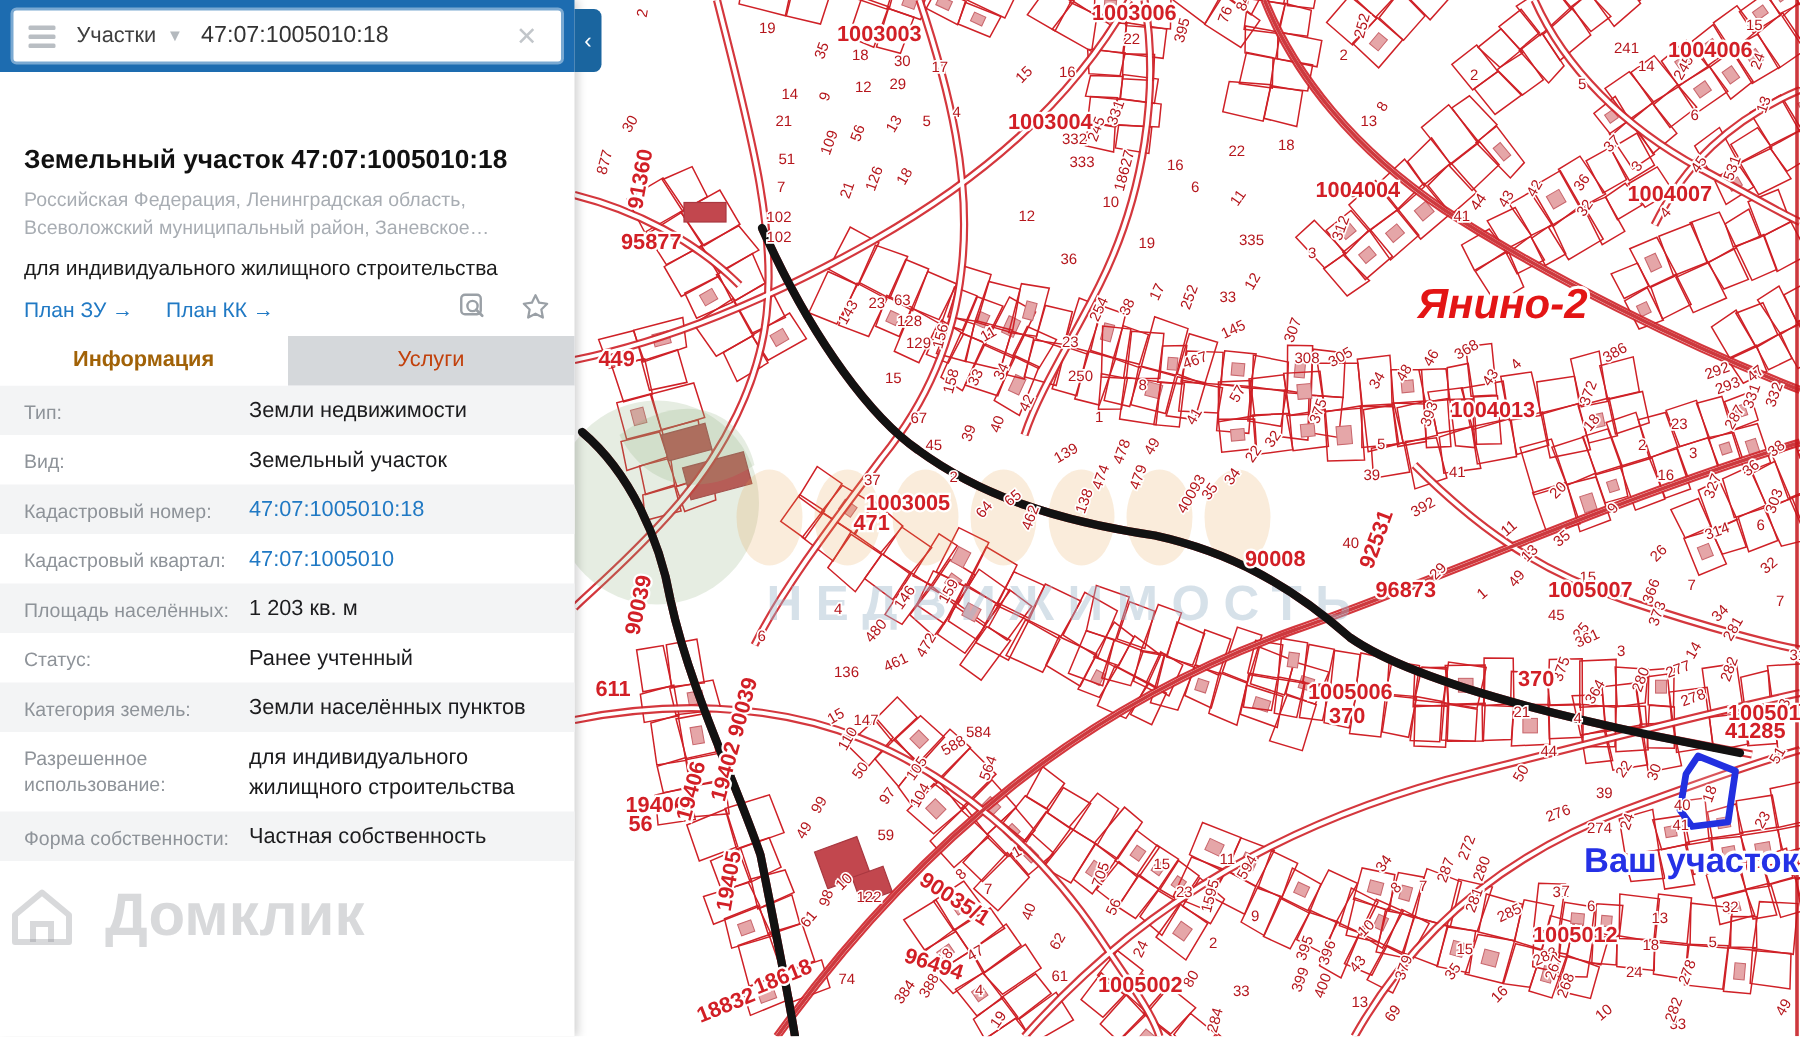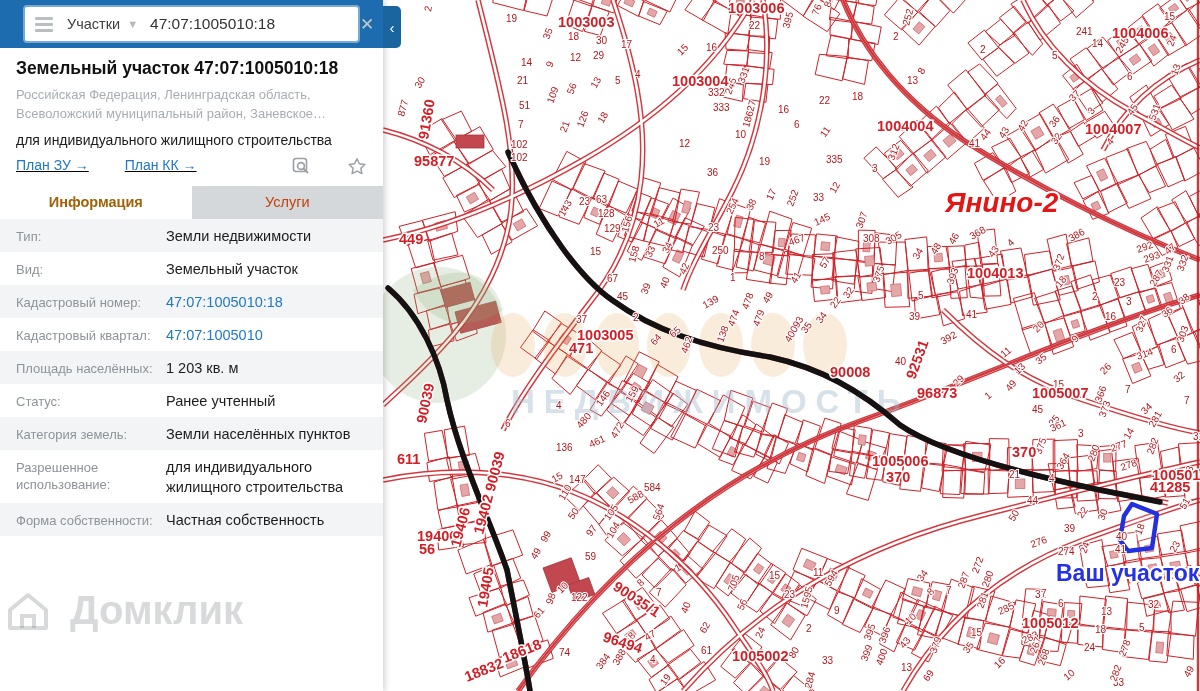--- a/index.html
+++ b/index.html
@@ -22,41 +22,41 @@
   text.plabel { font-size:10px; fill:#b5161c; paint-order:stroke; stroke:#fff; stroke-width:2.2px; }
   text.town   { font-size:28px; font-weight:700; font-style:italic; fill:#e31515; paint-order:stroke; stroke:#fff; stroke-width:4px; }
   text.yourplot { font-size:23px; font-weight:700; fill:#2531e6; paint-order:stroke; stroke:#fff; stroke-width:4px; }
   text.mapwm { font-size:33px; font-weight:700; fill:#9fb8cc; opacity:.42; letter-spacing:9px; }
   .wm-blob { fill:#e8a24a; opacity:.20; }
   .wm-leaf { fill:#8fae7d; opacity:.22; }
 
   
   .sidebar { position:absolute; left:0; top:0; width:383px; height:691px; background:#fff;
              z-index:5; box-shadow:2px 0 6px rgba(0,0,0,.18); }
-  .searchbar { height:48px; background:#1d6cb0; padding:5px 23px; }
+  .searchbar { height:48px; background:#1d6cb0; padding:5px 7px; }
   .searchbox { height:38px; background:#fff; border:2px solid #7aa9d2; border-radius:4px;
                display:flex; align-items:center; padding:0 10px; }
   .ham { display:inline-flex; flex-direction:column; gap:3px; margin-right:14px; cursor:pointer; }
   .ham i { display:block; width:18px; height:3px; background:#b9bec3; border-radius:1px; }
   .cat { font-size:14.5px; color:#3f3f3f; }
   .chev { color:#b4b9be; font-size:11px; margin:0 12px 0 7px; }
   .query { flex:1; border:0; outline:0; font-size:15.5px; color:#333; font-family:"Liberation Sans",sans-serif; background:transparent; }
   .clr { color:#c2c6ca; font-size:17px; margin:0 10px; cursor:pointer; }
   .lens { cursor:pointer; }
 
   .collapse-btn { position:absolute; left:383px; top:6px; width:18px; height:42px; background:#1a659f;
                   color:#fff; z-index:6; border-radius:0 5px 5px 0; display:flex; align-items:center;
                   justify-content:center; font-size:15px; cursor:pointer; }
 
-  .panel-head { padding:10px 16px 0 16px; }
+  .panel-head { padding:20px 16px 0 16px;margin-top:28px; }
   .panel-head h1 { font-size:17.5px; font-weight:700; color:#111; margin-bottom:7px; }
   .sub { font-size:13px; color:#a8adb3; line-height:1.45; margin-bottom:8px;
          display:-webkit-box; -webkit-line-clamp:2; -webkit-box-orient:vertical; overflow:hidden; }
   .usage { font-size:14px; color:#1b1b1b; margin-bottom:9px; }
-  .links { display:flex; align-items:flex-start; gap:36px; padding-bottom:10px;text-decoration:underline; }
+  .links { display:flex; align-items:flex-end; gap:22px; padding-bottom:10px; }
   .links a { font-size:14px; color:#2079c4; text-decoration:none; cursor:pointer; }
   .links .spacer { flex:1; }
   .gicon { color:#9aa0a6; }
 
   .tabs { display:flex; height:33px; }
   .tab { flex:1; display:flex; align-items:center; justify-content:center; font-size:14.5px;
          background:#d5d8db; color:#c2410c; cursor:pointer; }
   .tab.active { background:#fff; color:#a16207; font-weight:700; }
 
   .info-table { font-size:13px; }

